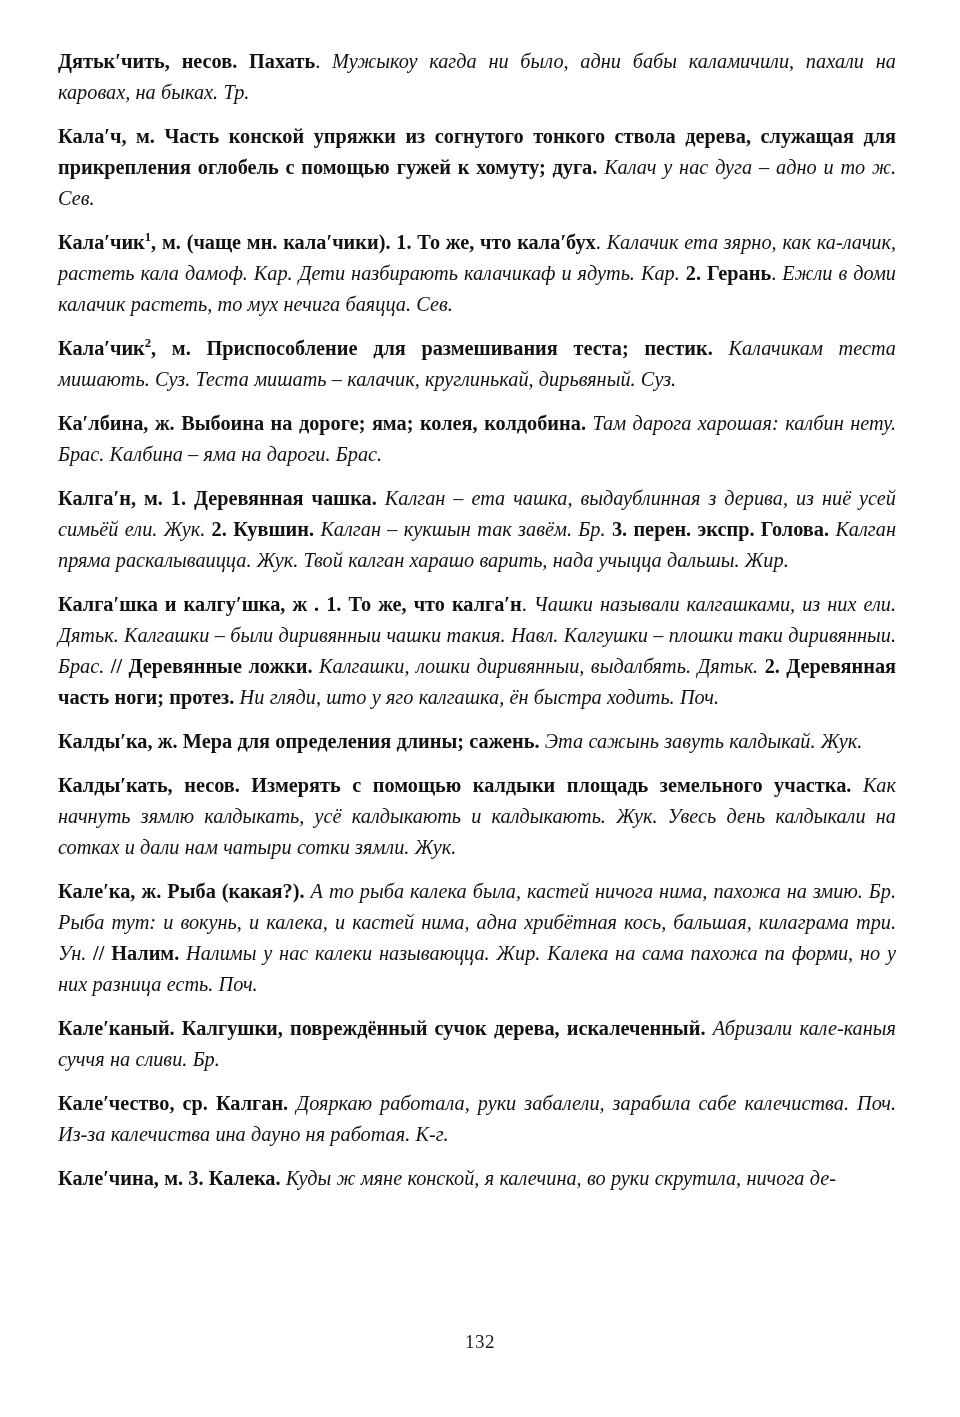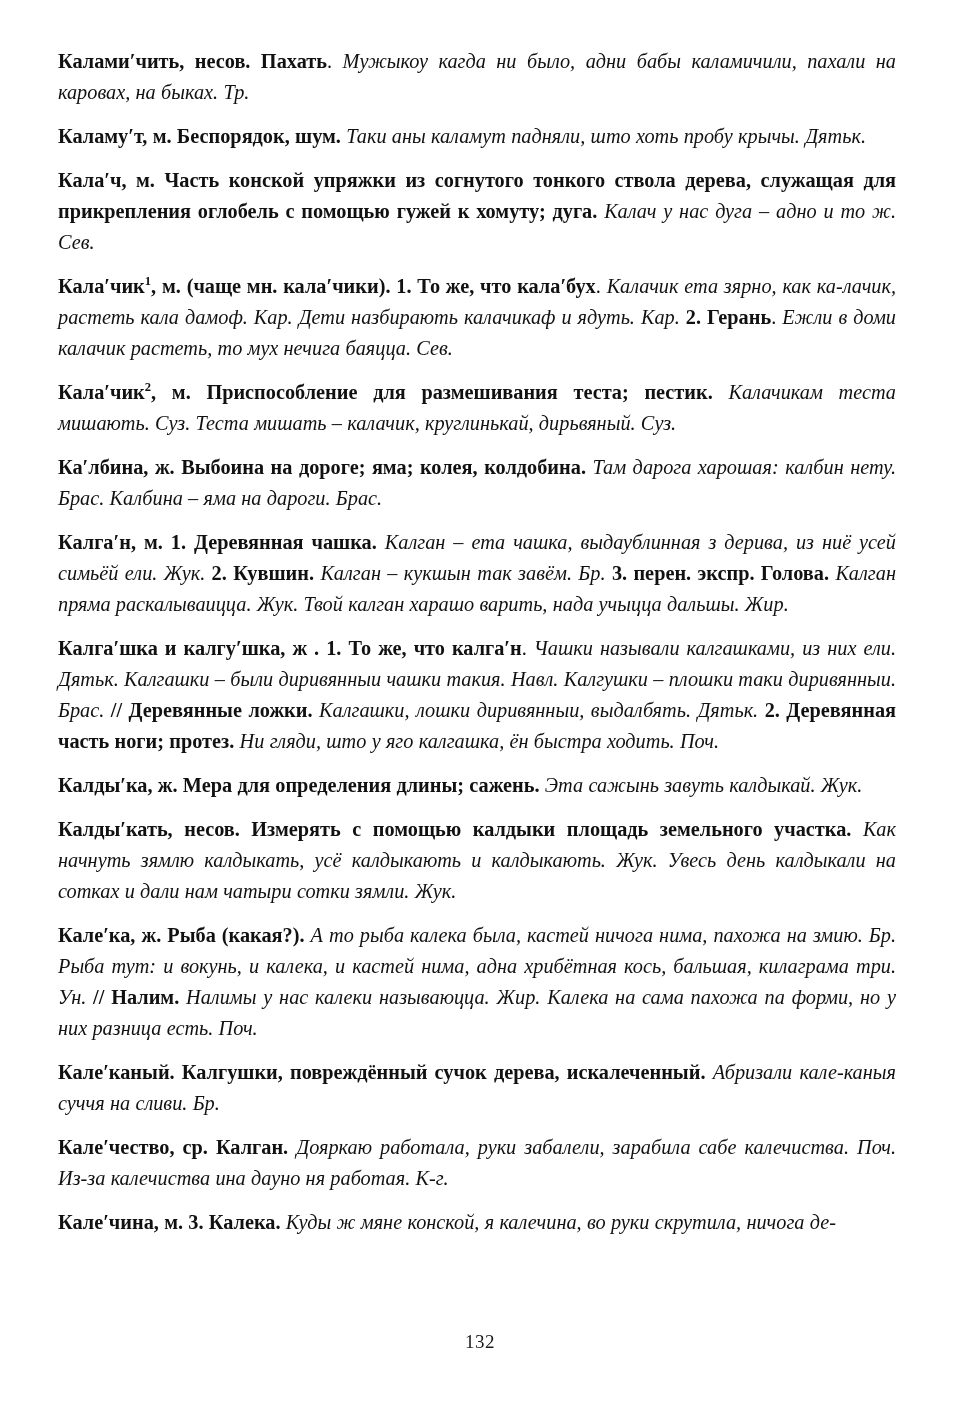--- a/index.html
+++ b/index.html
@@ -85,22 +85,21 @@
     color: #1a1a1a;
     letter-spacing: 0.5px;
   }
 </style>
 </head>
 <body>
 
 <div id="page">
 
   <div id="entries">
-      <p class="entry"><span class="b">Калами′чить, несов. Пахать</span><span class="r">. </span><span class="i">Мужыкоу кагда ни было, адни бабы каламичили, пахали на каровах, на быках. Тр.</span></p>
-      <p class="entry"><span class="b">Каламу′т, м. Беспорядок, шум.</span><span class="r"> </span><span class="i">Таки аны каламут падняли, што хоть пробу крычы. Дятьк.</span></p>
+      <p class="entry"><span class="b">Дятьк′чить, несов. Пахать</span><span class="r">. </span><span class="i">Мужыкоу кагда ни было, адни бабы каламичили, пахали на каровах, на быках. Тр.</span></p>
       <p class="entry"><span class="b">Кала′ч, м. Часть конской упряжки из согнутого тонкого ствола дерева, служащая для прикрепления оглобель с помощью гужей к хомуту; дуга.</span><span class="r"> </span><span class="i">Калач у нас дуга – адно и то ж. Сев.</span></p>
       <p class="entry"><span class="b">Кала′чик</span><sup>1</sup><span class="b">, м. (чаще мн. кала′чики). 1. То же, что кала′бух</span><span class="r">. </span><span class="i">Калачик ета зярно, как ка-лачик, растеть кала дамоф. Кар. Дети назбирають калачикаф и ядуть. Кар.</span><span class="r"> </span><span class="b">2. Герань</span><span class="r">. </span><span class="i">Ежли в доми калачик растеть, то мух нечига баяцца. Сев.</span></p>
       <p class="entry"><span class="b">Кала′чик</span><sup>2</sup><span class="b">, м. Приспособление для размешивания теста; пестик.</span><span class="r"> </span><span class="i">Калачикам теста мишають. Суз. Теста мишать – калачик, круглинькай, дирьвяный. Суз.</span></p>
       <p class="entry"><span class="b">Ка′лбина, ж. Выбоина на дороге; яма; колея, колдобина.</span><span class="r"> </span><span class="i">Там дарога харошая: калбин нету. Брас. Калбина – яма на дароги. Брас.</span></p>
       <p class="entry"><span class="b">Калга′н, м. 1. Деревянная чашка.</span><span class="r"> </span><span class="i">Калган – ета чашка, выдаублинная з дерива, из ниё усей симьёй ели. Жук.</span><span class="r"> </span><span class="b">2. Кувшин.</span><span class="r"> </span><span class="i">Калган – кукшын так завём. Бр.</span><span class="r"> </span><span class="b">3. перен. экспр. Голова.</span><span class="r"> </span><span class="i">Калган пряма раскалываицца. Жук. Твой калган харашо варить, нада учыцца дальшы. Жир.</span></p>
       <p class="entry"><span class="b">Калга′шка и калгу′шка, ж . 1. То же, что калга′н</span><span class="r">. </span><span class="i">Чашки называли калгашками, из них ели. Дятьк. Калгашки – были диривянныи чашки такия. Навл. Калгушки – плошки таки диривянныи. Брас.</span><span class="r"> </span><span class="b">// Деревянные ложки.</span><span class="r"> </span><span class="i">Калгашки, лошки диривянныи, выдалбять. Дятьк.</span><span class="r">  </span><span class="b">2. Деревянная часть ноги; протез.</span><span class="r"> </span><span class="i">Ни гляди, што у яго калгашка, ён быстра ходить. Поч.</span></p>
       <p class="entry"><span class="b">Калды′ка, ж. Мера для определения длины; сажень.</span><span class="r"> </span><span class="i">Эта сажынь завуть калдыкай. Жук.</span></p>
       <p class="entry"><span class="b">Калды′кать, несов. Измерять с помощью калдыки площадь земельного участка.</span><span class="r"> </span><span class="i">Как начнуть зямлю калдыкать, усё калдыкають и калдыкають. Жук. Увесь день калдыкали на сотках и дали нам чатыри сотки зямли. Жук.</span></p>
       <p class="entry"><span class="b">Кале′ка, ж. Рыба (какая?).</span><span class="r"> </span><span class="i">А то рыба калека была, кастей ничога нима, пахожа на змию. Бр. Рыба тут: и вокунь, и калека, и кастей нима, адна хрибётная кось, бальшая, килаграма три. Ун.</span><span class="r"> </span><span class="b">// Налим.</span><span class="r"> </span><span class="i">Налимы у нас калеки называюцца. Жир. Калека на сама пахожа па форми, но у них разница есть. Поч.</span></p>
       <p class="entry"><span class="b">Кале′каный. Калгушки, повреждённый сучок дерева, искалеченный.</span><span class="r"> </span><span class="i">Абризали кале-каныя суччя на сливи. Бр.</span></p>

